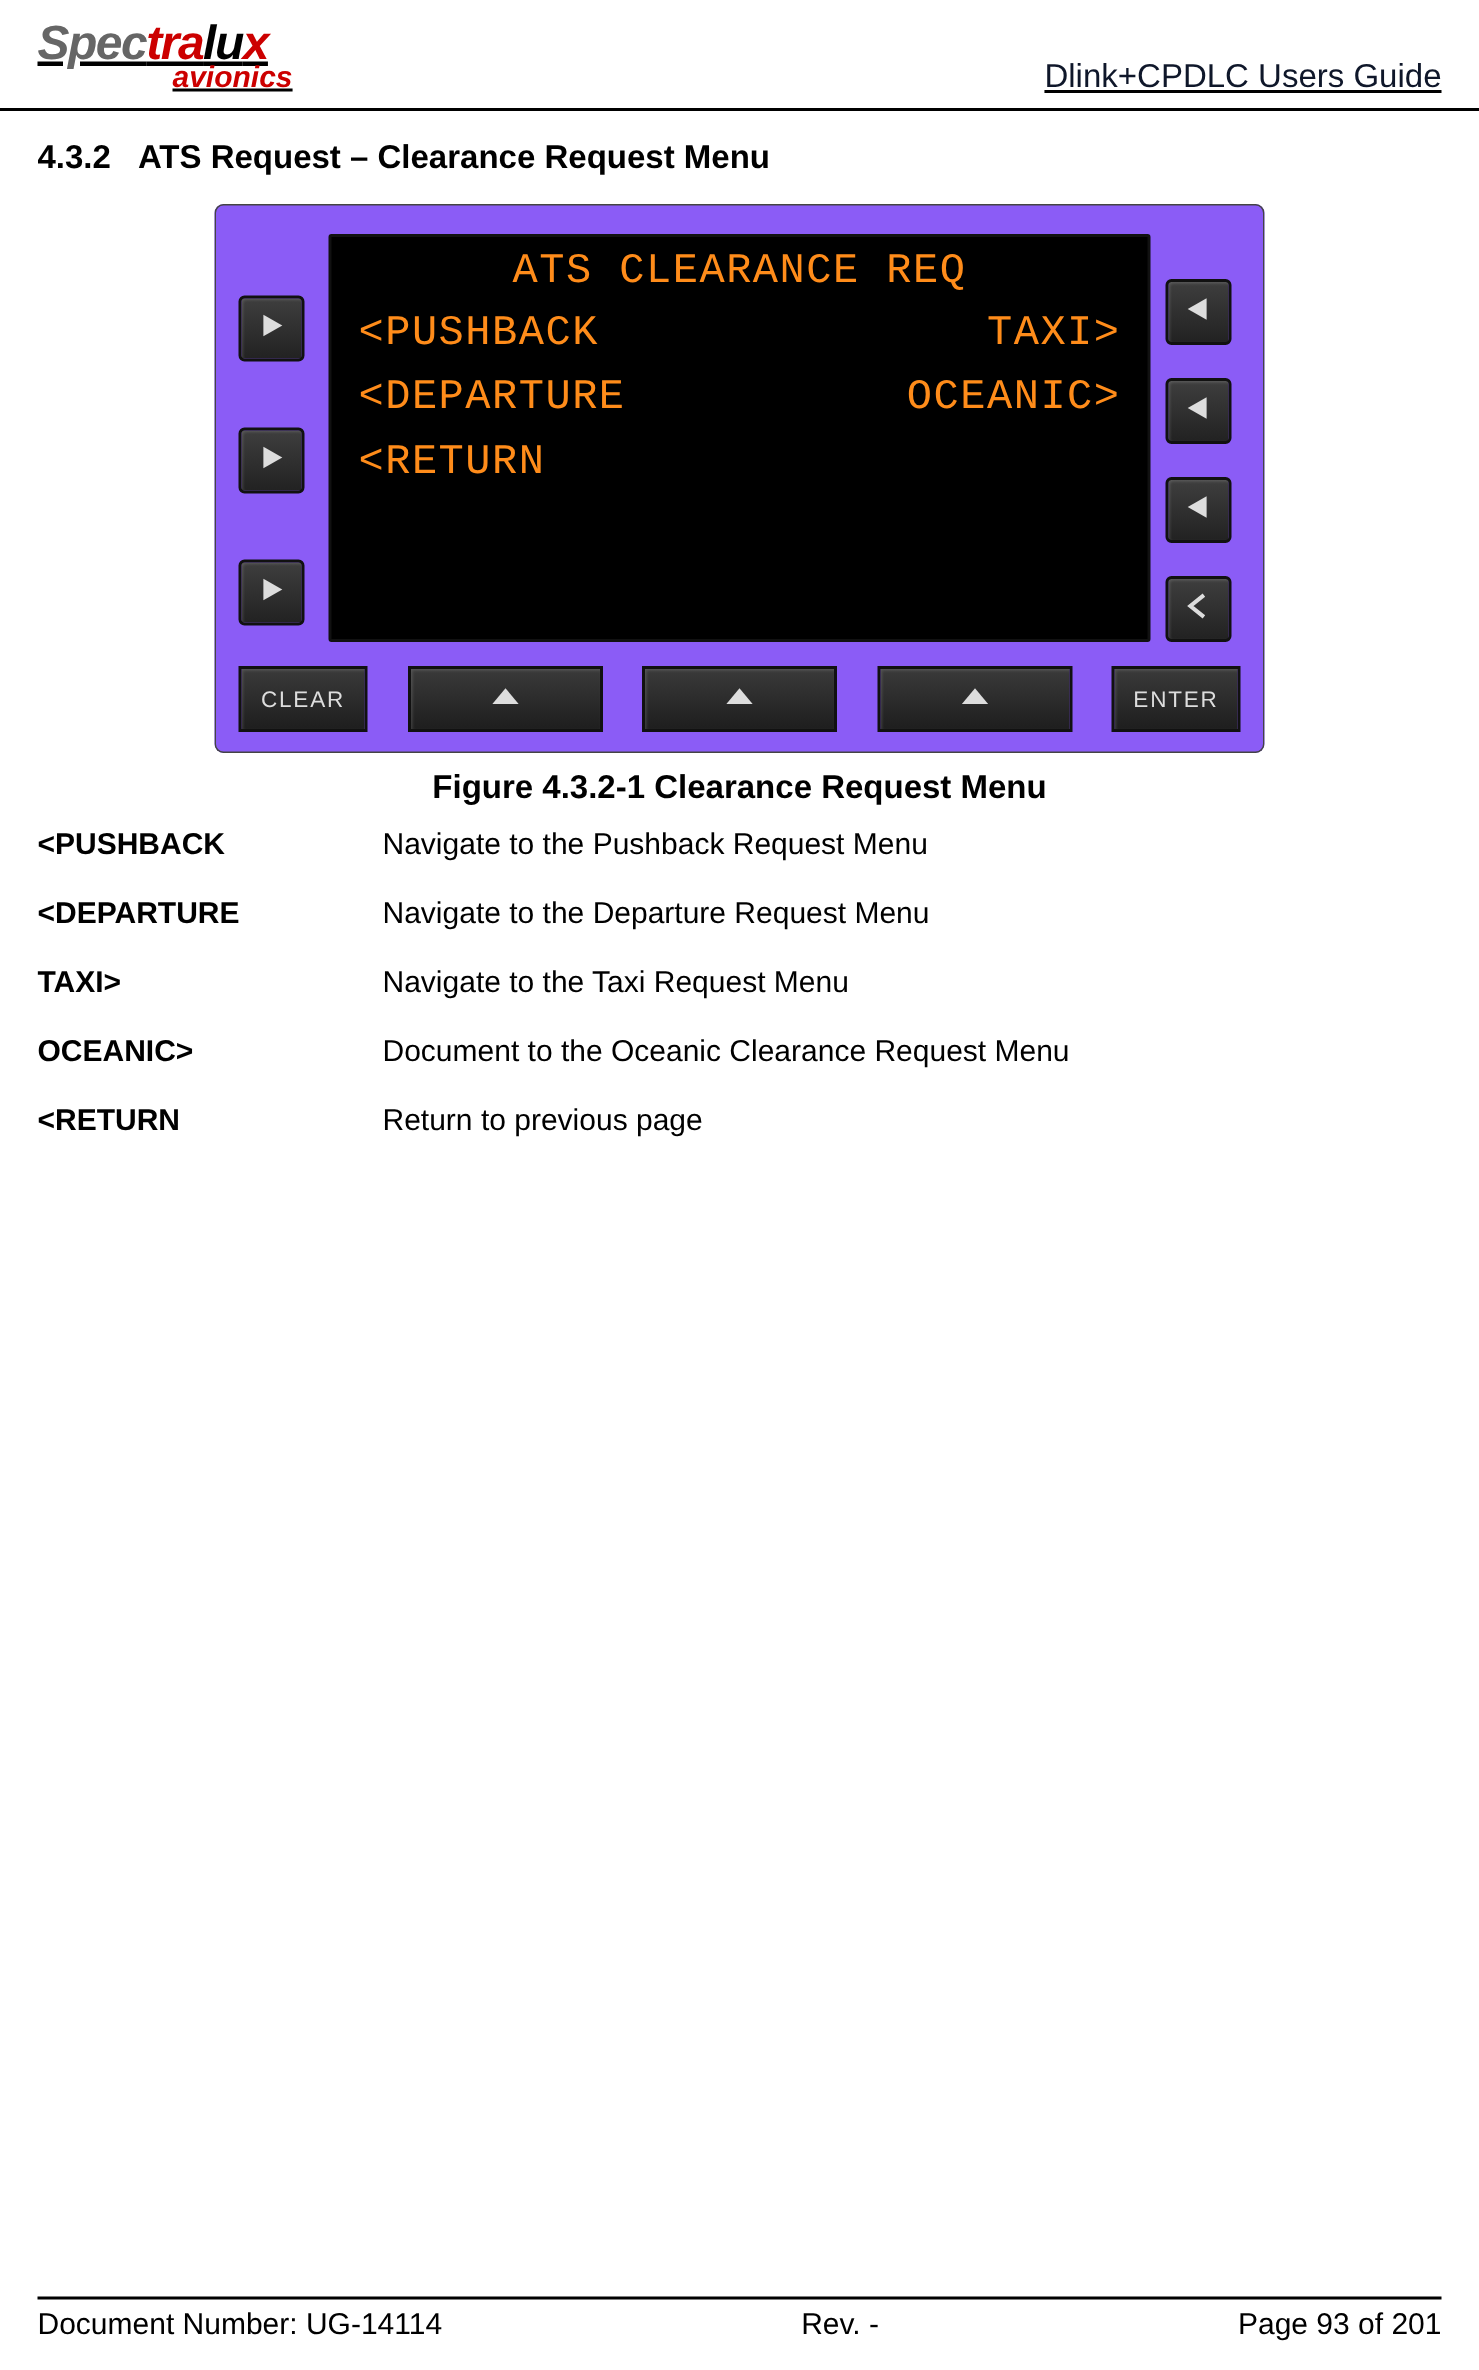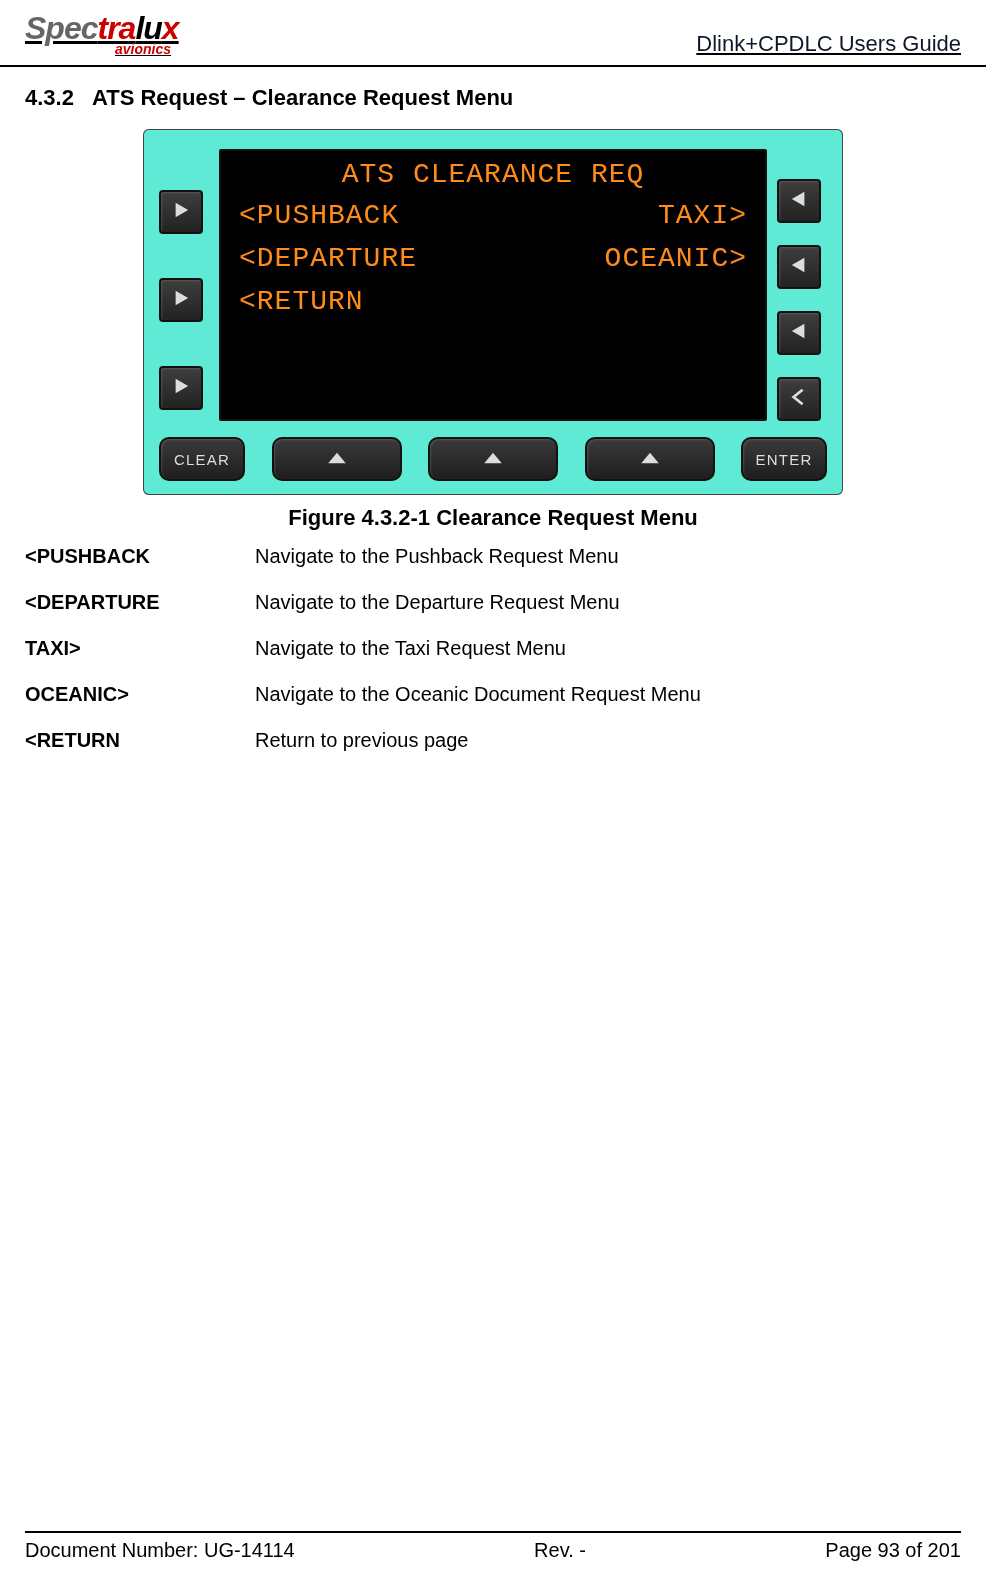--- a/index.html
+++ b/index.html
@@ -28,21 +28,21 @@
     }
     .logo-main {
       font-size: 32px;
       letter-spacing: -1px;
     }
     .logo-main .gray { color: #666; }
     .logo-main .red { color: #c00; }
     .logo-main .black { color: #000; }
     .logo-sub {
       color: #c00;
-      font-size: 14px;
+      font-size: 20px;
       font-style: italic;
       font-weight: bold;
       margin-left: 90px;
       margin-top: -6px;
     }
     .doc-title {
       font-size: 22px;
       color: #0f172a;
     }
     .content {
@@ -55,21 +55,21 @@
       margin-bottom: 18px;
     }
     .section-heading .num { margin-right: 18px; }
     .device-figure {
       display: flex;
       flex-direction: column;
       align-items: center;
     }
     .device {
       width: 700px;
-      background: #5eead4;
+      background: #8b5cf6;
       border-radius: 6px;
       padding: 20px 16px 14px 16px;
       box-shadow: inset 0 0 0 1px #444;
     }
     .device-top {
       display: flex;
       align-items: stretch;
       gap: 10px;
     }
     .side-buttons {
@@ -121,21 +121,21 @@
       display: flex;
       justify-content: space-between;
       align-items: center;
       margin-top: 16px;
       gap: 12px;
     }
     .bottom-btn {
       height: 44px;
       background: linear-gradient(#3a3a3a,#1e1e1e);
       border: 2px solid #111;
-      border-radius: 10px;
+      border-radius: 0;
       display: flex;
       align-items: center;
       justify-content: center;
       box-shadow: inset 1px 1px 2px rgba(255,255,255,0.15);
       color: #ddd;
       font-size: 15px;
       letter-spacing: 1.2px;
     }
     .btn-text { width: 86px; font-family: Arial,sans-serif; }
     .btn-arrow { width: 130px; }
@@ -289,21 +289,21 @@
     <div class="def-row">
       <div class="def-term">&lt;DEPARTURE</div>
       <div class="def-desc">Navigate to the Departure Request Menu</div>
     </div>
     <div class="def-row">
       <div class="def-term">TAXI&gt;</div>
       <div class="def-desc">Navigate to the Taxi Request Menu</div>
     </div>
     <div class="def-row">
       <div class="def-term">OCEANIC&gt;</div>
-      <div class="def-desc">Navigate to the Oceanic Document Request Menu</div>
+      <div class="def-desc">Document to the Oceanic Clearance Request Menu</div>
     </div>
     <div class="def-row">
       <div class="def-term">&lt;RETURN</div>
       <div class="def-desc">Return to previous page</div>
     </div>
   </div>
 </div>
 
 <div class="page-footer">
   <span>Document Number:  UG-14114</span>

